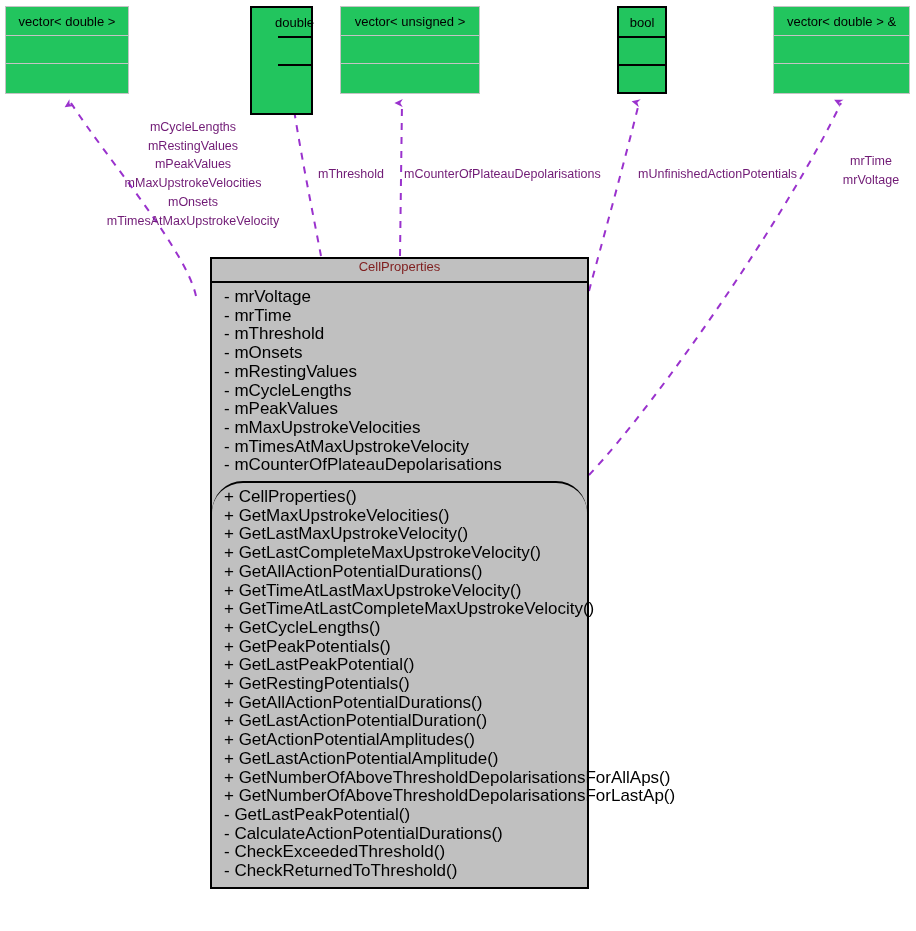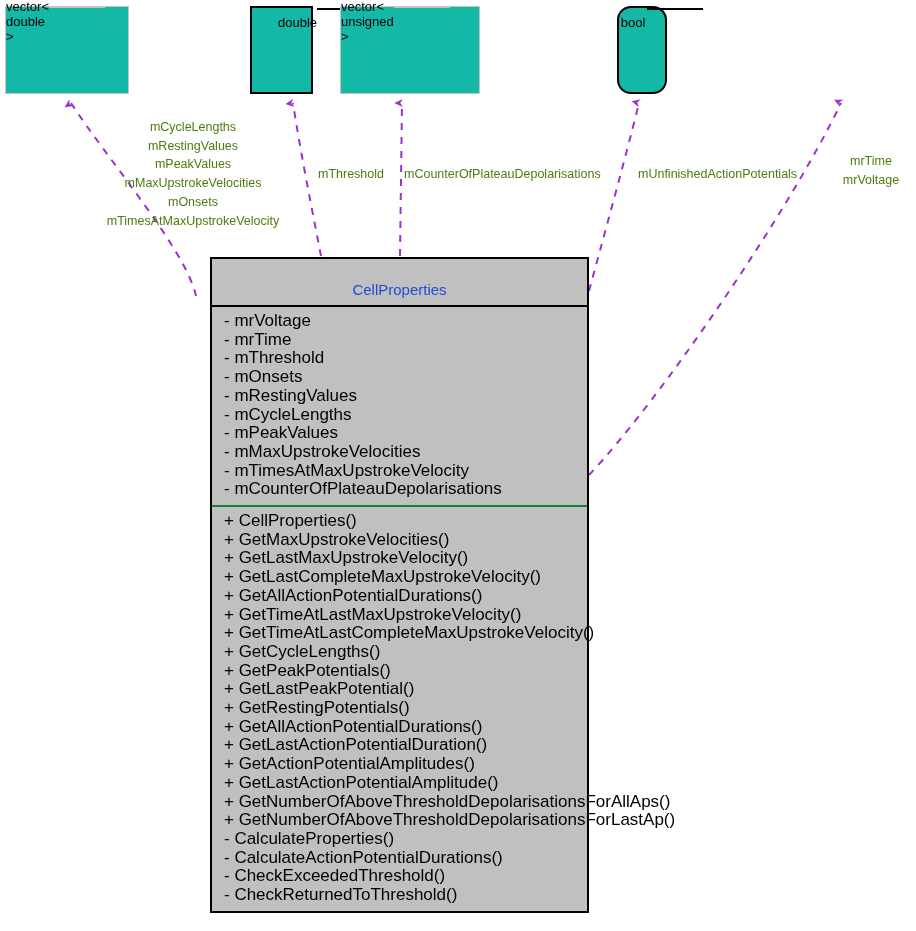--- a/index.html
+++ b/index.html
@@ -23,22 +23,23 @@
     top: 0;
     width: 916px;
     height: 931px;
     pointer-events: none;
   }
 
   
   .uml-box {
     position: absolute;
     box-sizing: border-box;
-    background: #14b8a6;
+    background: #22c55e;
     display: flex;
+    flex-direction: column;
   }
   .uml-box.plain {
     border: 1px solid #c4c4c4;
   }
   .uml-box.bold {
     border: 2px solid #000000;
   }
   .uml-box .compartment {
     box-sizing: border-box;
     flex: 1 1 auto;
@@ -68,44 +69,45 @@
     position: absolute;
     left: 210px;
     top: 257px;
     width: 379px;
     box-sizing: border-box;
     border: 2px solid #000000;
     background: #c0c0c0;
   }
   #main-class .mc-title {
     text-align: center;
-    font-size: 15px;
-    color: #1d4ed8;
-    padding: 22px 0 7px 0;
+    font-size: 13px;
+    color: #7f1d1d;
+    padding: 0 0 7px 0;
     border-bottom: 2px solid #000000;
   }
   #main-class .mc-section {
     padding: 5px 0 6px 0;
   }
   #main-class .mc-section + .mc-section {
-    border-top: 2px solid #15803d;
+    border-top: 2px solid #000000;
+    border-radius: 31px;
   }
   #main-class .mc-row {
     font-size: 17px;
     color: #000000;
     line-height: 18.7px;
     padding: 0 0 0 12px;
     white-space: nowrap;
   }
 
   
   .edge-label {
     position: absolute;
     font-size: 12.5px;
-    color: #4d7c0f;
+    color: #701a75;
     line-height: 18.7px;
     white-space: nowrap;
   }
   .edge-label.centered {
     text-align: center;
   }
 </style>
 </head>
 <body>
 
@@ -128,38 +130,43 @@
 
     <path d="M 589,475 C 660,400 790,210 841,103" fill="none" stroke="#9a32cd" stroke-width="2" stroke-dasharray="7,7" marker-end="url(#uml-arrow)"></path>
   </svg>
 
   <div class="uml-box plain" style="left:5px; top:6px; width:124px; height:88px;">
     <div class="compartment title">vector&lt; double &gt;</div>
     <div class="compartment empty-row"></div>
     <div class="compartment empty-row"></div>
   </div>
 
-  <div class="uml-box bold" style="left:250px; top:6px; width:63px; height:88px;padding-left:26px;">
+  <div class="uml-box bold" style="left:250px; top:6px; width:63px; height:109px;padding-left:26px;">
     <div class="compartment title">double</div>
     <div class="compartment empty-row"></div>
     <div class="compartment empty-row"></div>
   </div>
 
   <div class="uml-box plain" style="left:334px; top:6px; width:140px; height:88px;margin-left:6px;">
     <div class="compartment title">vector&lt; unsigned &gt;</div>
     <div class="compartment empty-row"></div>
     <div class="compartment empty-row"></div>
   </div>
 
-  <div class="uml-box bold" style="left:617px; top:6px; width:50px; height:88px;border-radius:14px;">
+  <div class="uml-box bold" style="left:617px; top:6px; width:50px; height:88px;">
     <div class="compartment title">bool</div>
     <div class="compartment empty-row"></div>
     <div class="compartment empty-row"></div>
   </div>
 
+  <div class="uml-box plain" style="left:773px; top:6px; width:137px; height:88px;">
+    <div class="compartment title">vector&lt; double &gt; &amp;</div>
+    <div class="compartment empty-row"></div>
+    <div class="compartment empty-row"></div>
+  </div>
 
   <div class="edge-label centered" style="left:93px; top:118px; width:200px;">
     <div>mCycleLengths</div>
     <div>mRestingValues</div>
     <div>mPeakValues</div>
     <div>mMaxUpstrokeVelocities</div>
     <div>mOnsets</div>
     <div>mTimesAtMaxUpstrokeVelocity</div>
   </div>
 
@@ -201,20 +208,20 @@
       <div class="mc-row">+ GetCycleLengths()</div>
       <div class="mc-row">+ GetPeakPotentials()</div>
       <div class="mc-row">+ GetLastPeakPotential()</div>
       <div class="mc-row">+ GetRestingPotentials()</div>
       <div class="mc-row">+ GetAllActionPotentialDurations()</div>
       <div class="mc-row">+ GetLastActionPotentialDuration()</div>
       <div class="mc-row">+ GetActionPotentialAmplitudes()</div>
       <div class="mc-row">+ GetLastActionPotentialAmplitude()</div>
       <div class="mc-row">+ GetNumberOfAboveThresholdDepolarisationsForAllAps()</div>
       <div class="mc-row">+ GetNumberOfAboveThresholdDepolarisationsForLastAp()</div>
-      <div class="mc-row">- CalculateProperties()</div>
+      <div class="mc-row">- GetLastPeakPotential()</div>
       <div class="mc-row">- CalculateActionPotentialDurations()</div>
       <div class="mc-row">- CheckExceededThreshold()</div>
       <div class="mc-row">- CheckReturnedToThreshold()</div>
     </div>
   </div>
 
 </div>
 
 </body></html>

